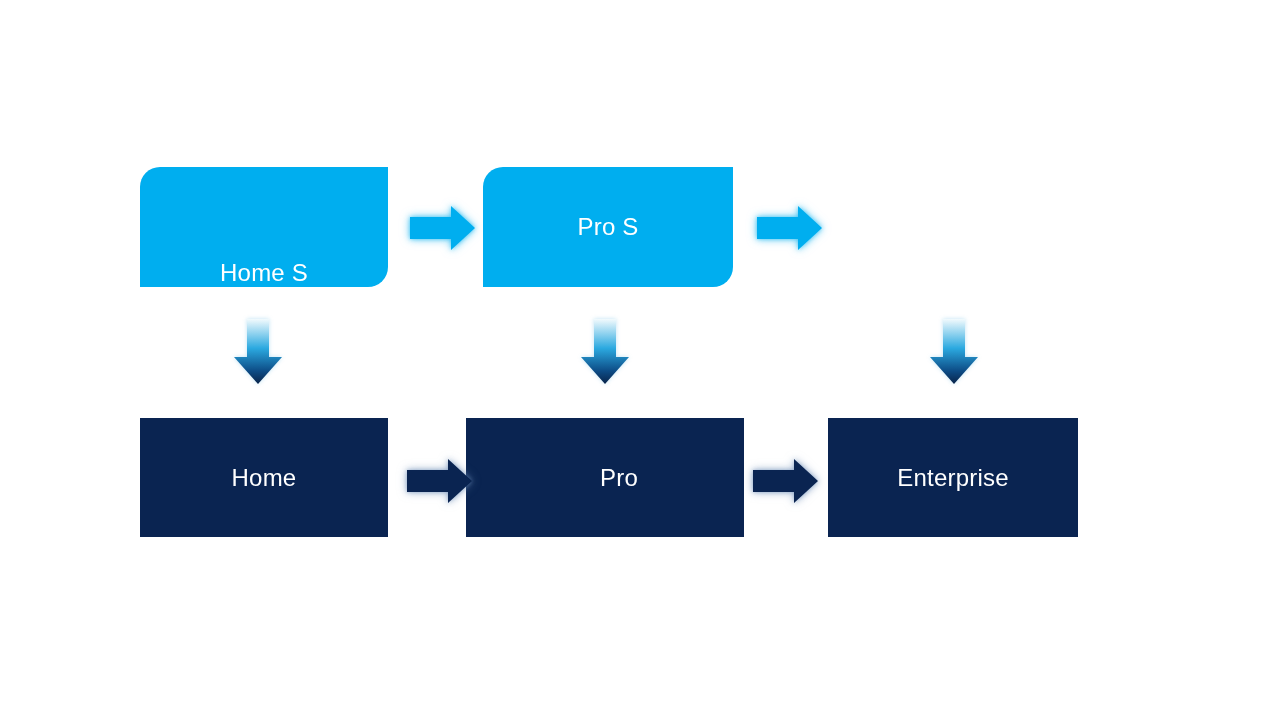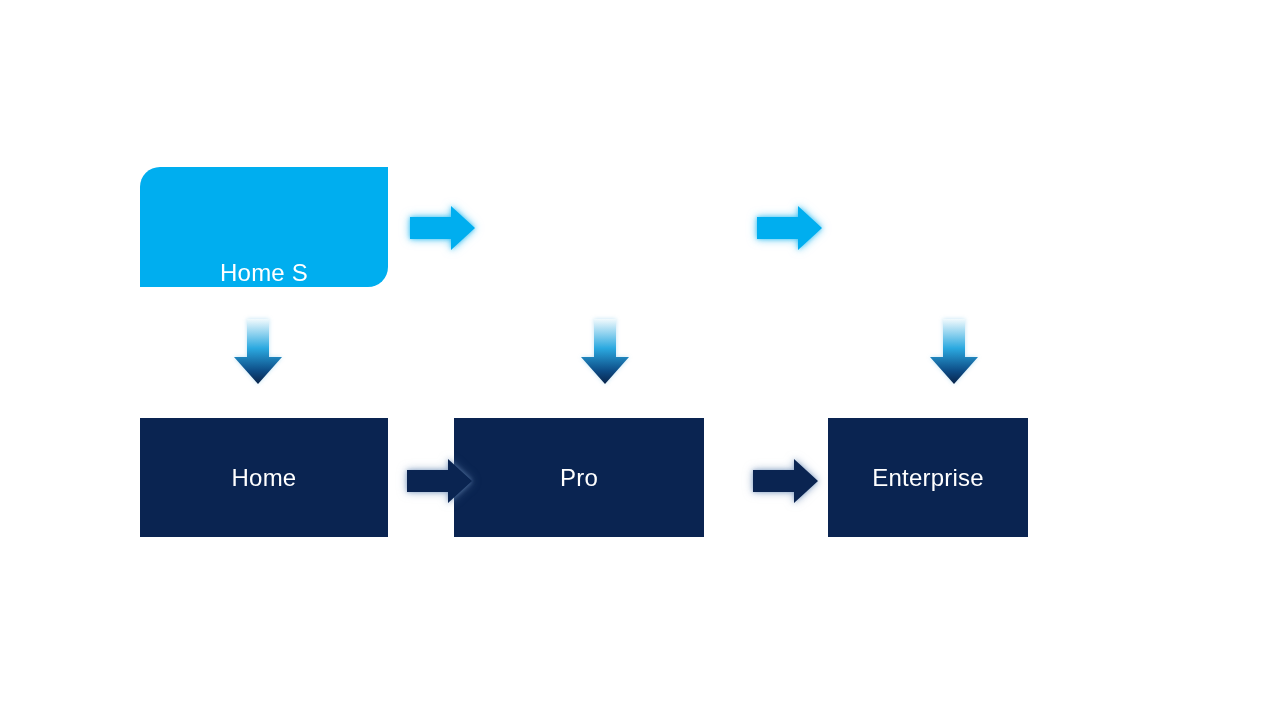--- a/index.html
+++ b/index.html
@@ -75,20 +75,23 @@
         <stop class="g1" offset="0.45"></stop>
         <stop class="g2" offset="0.8"></stop>
         <stop class="g3" offset="1"></stop>
       </linearGradient>
     </defs>
   </svg>
 
   <div class="box top-row" style="left:140px; width:248px;align-items:flex-end;">
     <span class="label">Home S</span>
   </div>
+  <div class="box top-row" style="left:483px; width:250px;">
+    <span class="label">Pro S</span>
+  </div>
 
   <div class="arrow arrow-right-light" style="left:410px; top:206px;">
     <svg width="65" height="44" viewBox="0 0 65 44">
       <polygon points="0,11 41,11 41,0 65,22 41,44 41,33 0,33"></polygon>
     </svg>
   </div>
   <div class="arrow arrow-right-light" style="left:757px; top:206px;">
     <svg width="65" height="44" viewBox="0 0 65 44">
       <polygon points="0,11 41,11 41,0 65,22 41,44 41,33 0,33"></polygon>
     </svg>
@@ -106,24 +109,24 @@
   </div>
   <div class="arrow arrow-down" style="left:930px; top:319px;">
     <svg width="48" height="65" viewBox="0 0 48 65">
       <polygon points="13,0 35,0 35,38 48,38 24,65 0,38 13,38"></polygon>
     </svg>
   </div>
 
   <div class="box bottom-row" style="left:140px; width:248px;">
     <span class="label">Home</span>
   </div>
-  <div class="box bottom-row" style="left:454px; width:250px;">
+  <div class="box bottom-row" style="left:466px; width:250px;padding-left:28px;">
     <span class="label">Pro</span>
   </div>
-  <div class="box bottom-row" style="left:828px; width:200px;">
+  <div class="box bottom-row" style="left:828px; width:250px;">
     <span class="label">Enterprise</span>
   </div>
 
   <div class="arrow arrow-right-dark" style="left:407px; top:459px;">
     <svg width="65" height="44" viewBox="0 0 65 44">
       <polygon points="0,11 41,11 41,0 65,22 41,44 41,33 0,33"></polygon>
     </svg>
   </div>
   <div class="arrow arrow-right-dark" style="left:753px; top:459px;">
     <svg width="65" height="44" viewBox="0 0 65 44">

